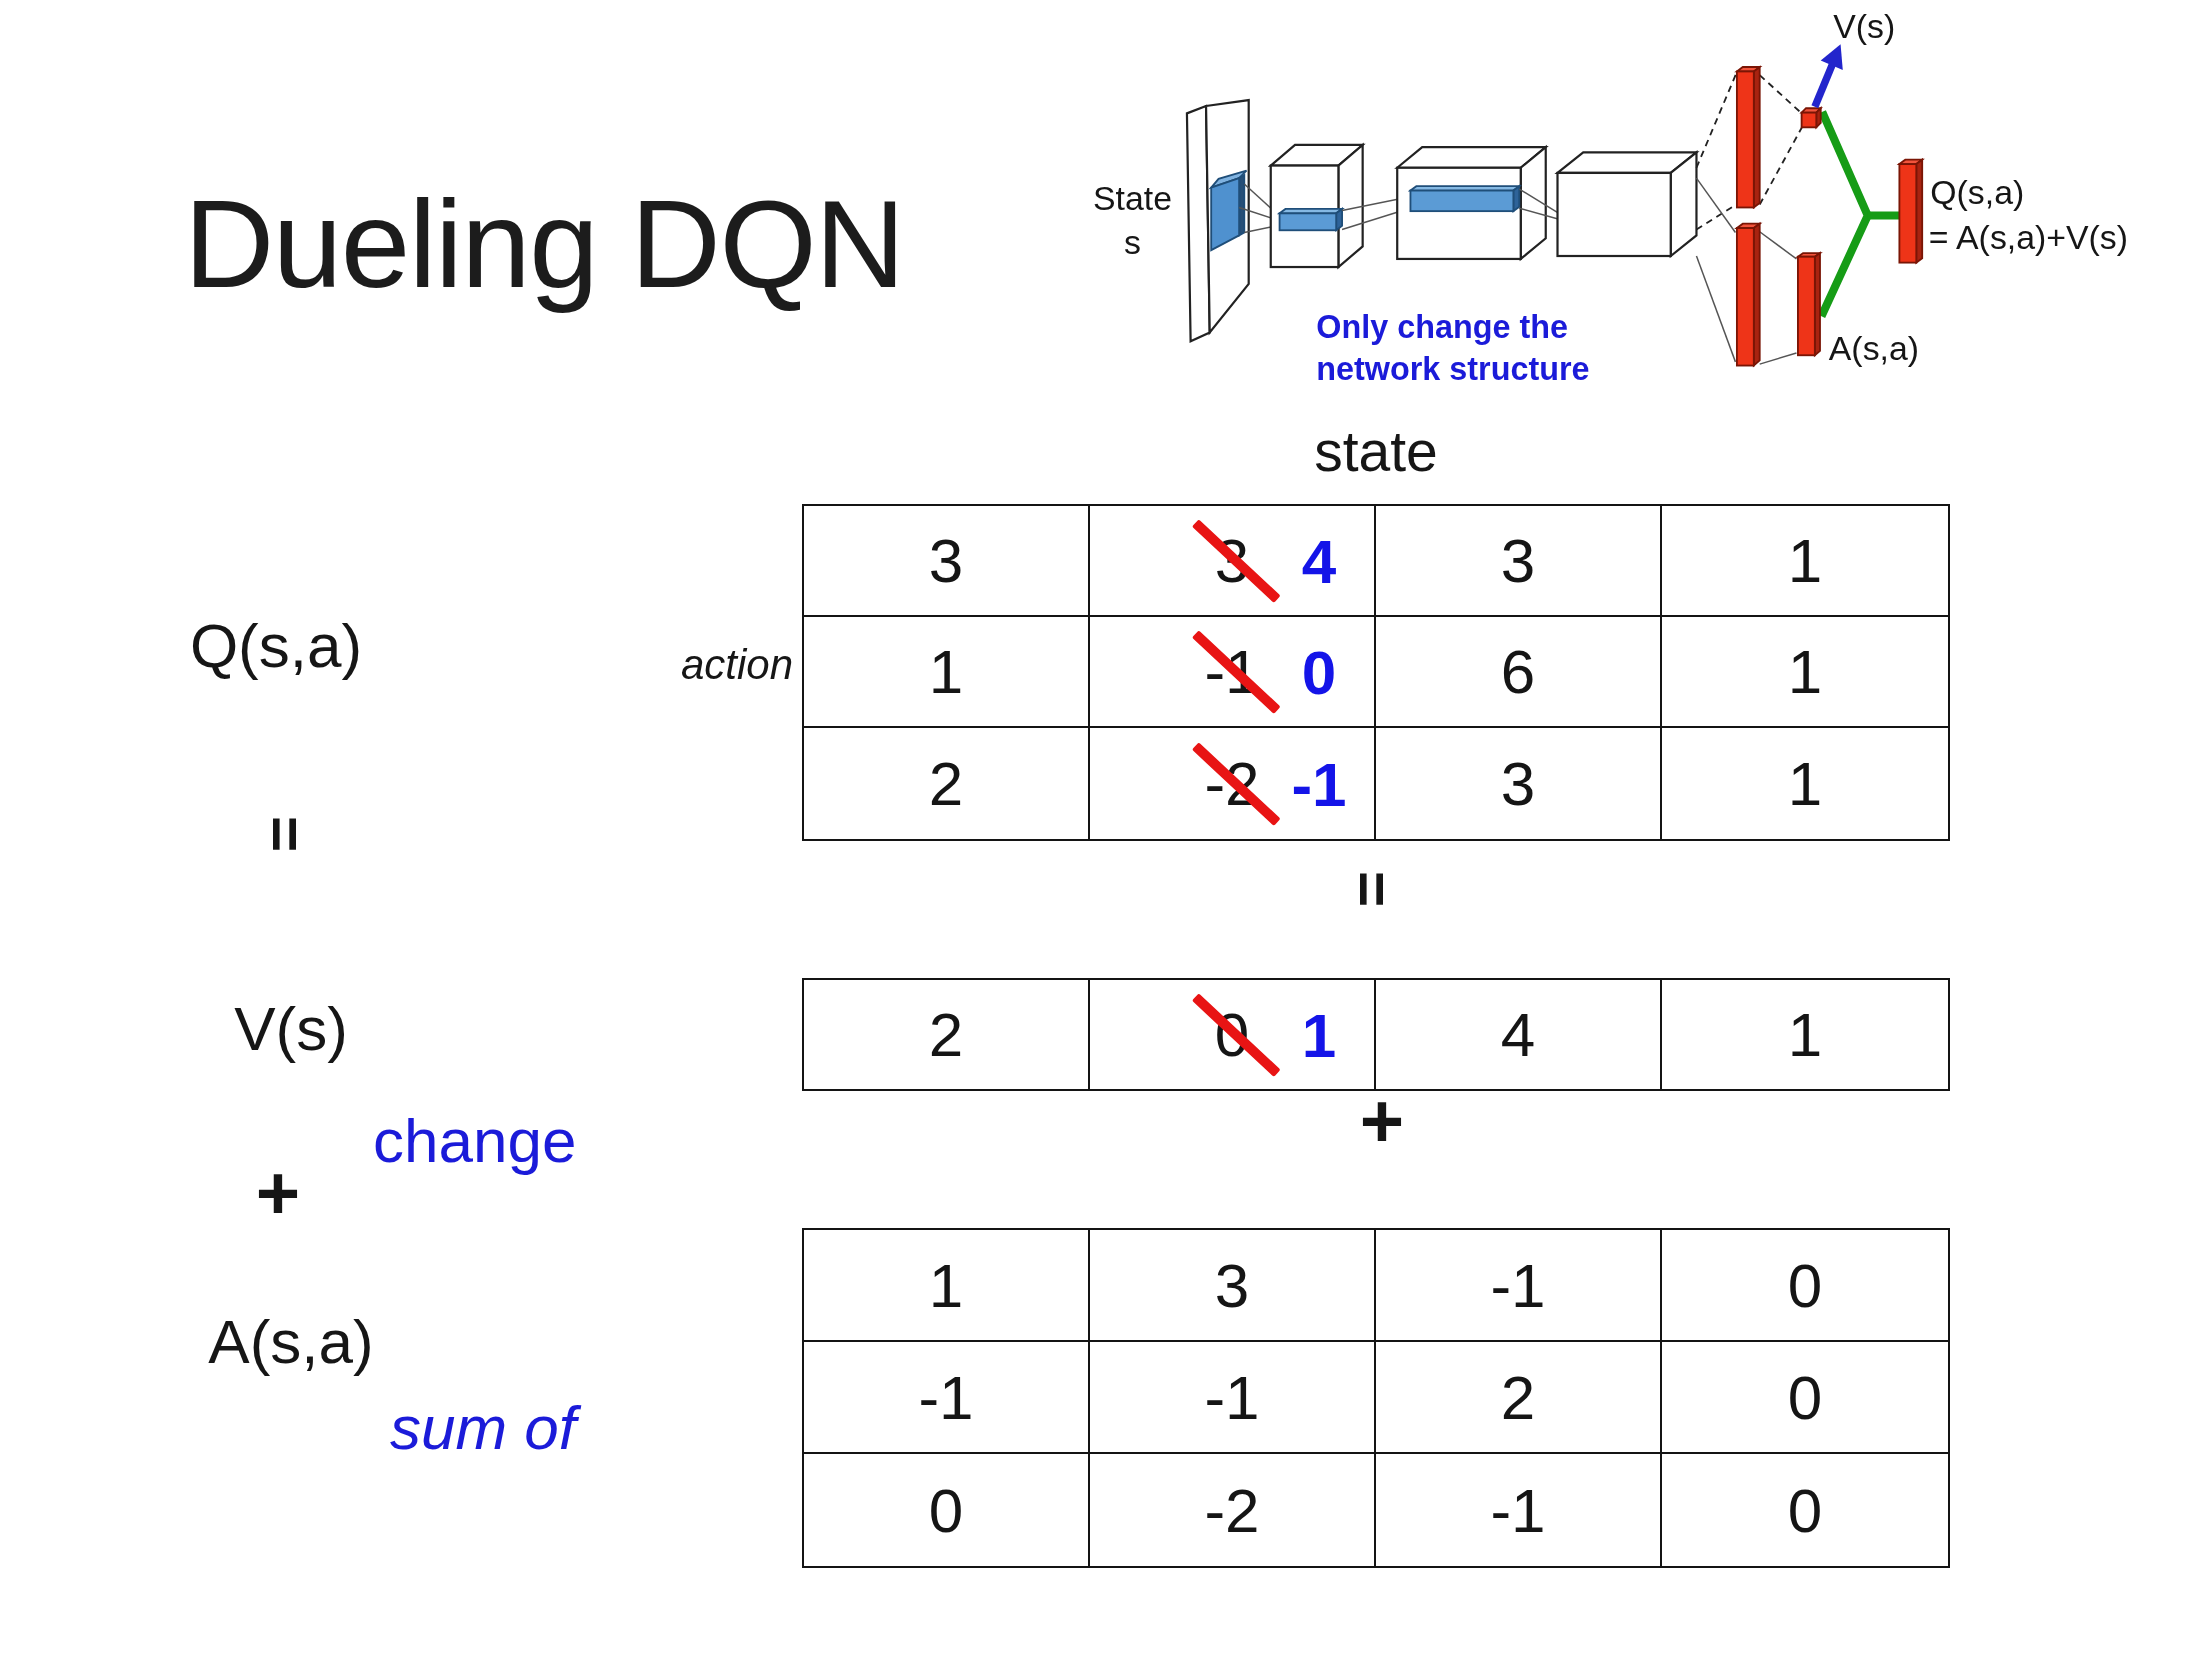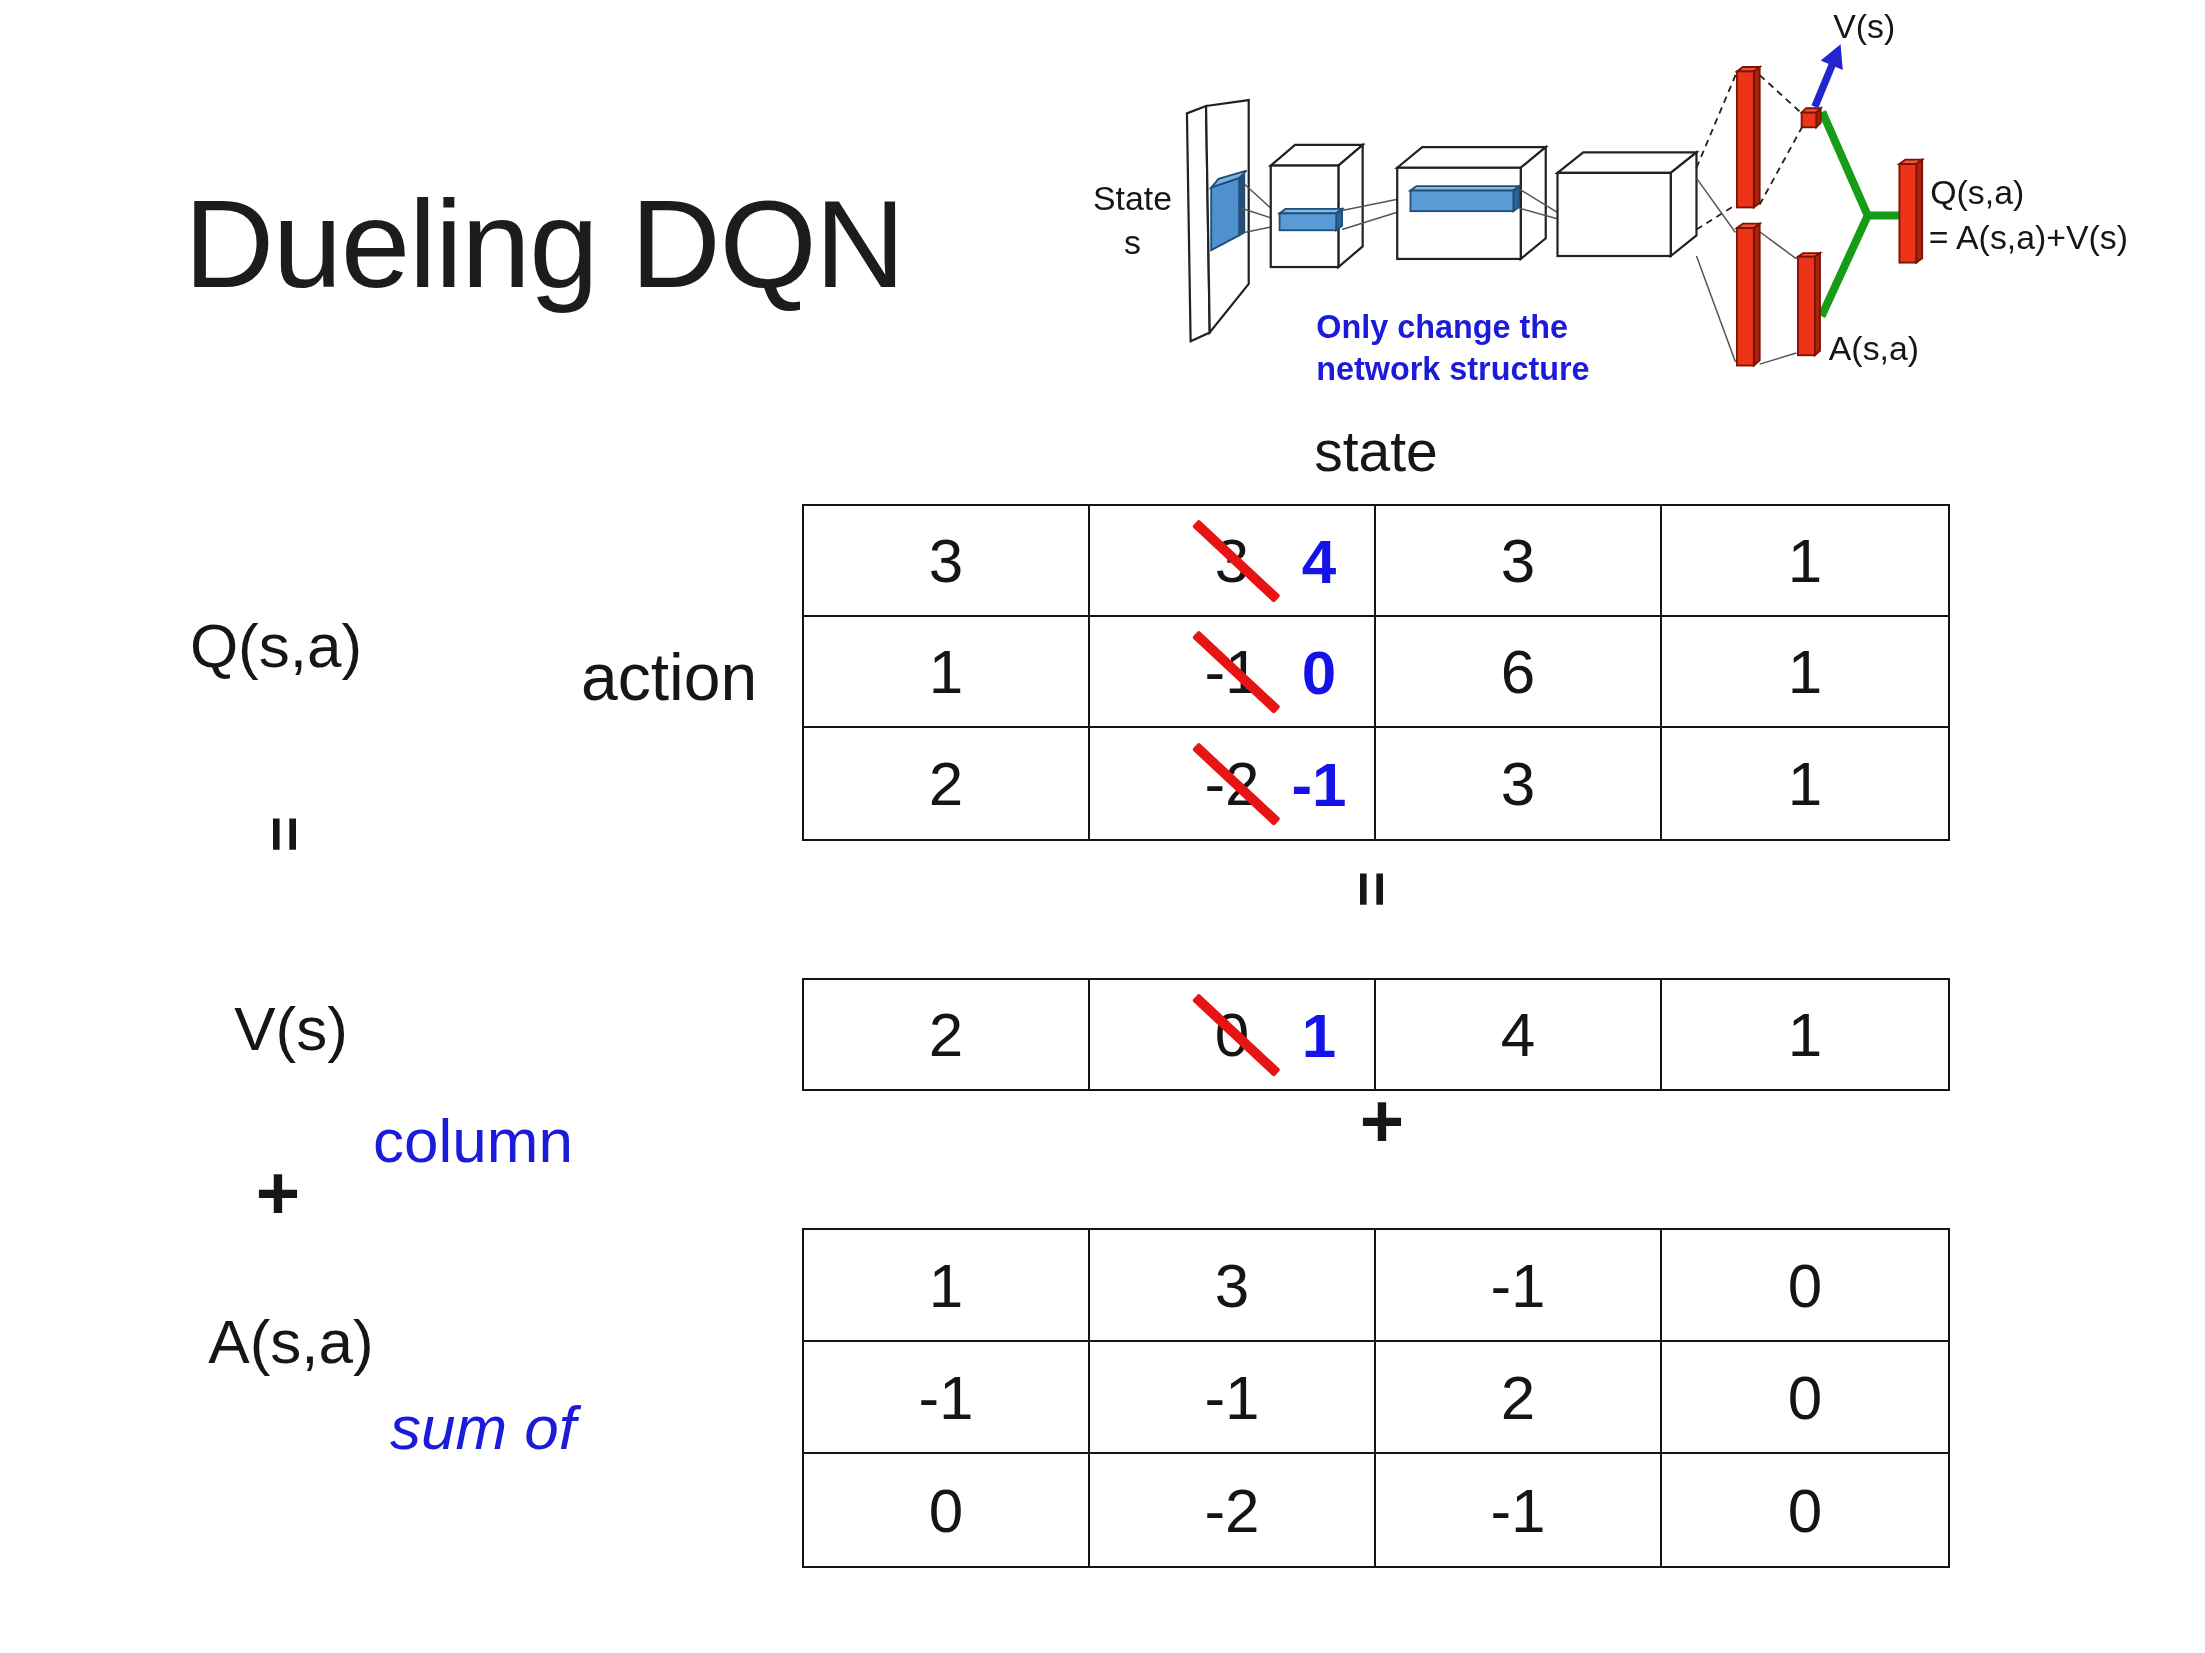--- a/index.html
+++ b/index.html
@@ -13,22 +13,22 @@
   #page-title{left:184px;top:181px;font-size:125px;font-weight:300;
               letter-spacing:-1.5px;color:#1c1c1c;line-height:1;text-align:center;}
 
   .side-label{font-size:62px;color:#161616;}
   .op{font-size:76px;font-weight:600;color:#161616;}
   .eq{font-size:62px;font-weight:700;color:#161616;}
   .blue-note{font-size:62px;line-height:1.54;color:#1b1bd9;white-space:nowrap;}
 
   #state-header{left:802px;top:418px;width:1148px;text-align:center;
                 font-size:57px;color:#161616;}
-  #action-label{left:581px;top:643px;width:212px;text-align:left;
-                font-size:66px;line-height:1.05;}
+  #action-label{left:581px;top:643px;width:212px;text-align:right;
+                font-size:42px;line-height:1.05;font-style:italic;}
 
   .mtable{position:absolute;left:802px;width:1148px;border:2.9px solid #141414;
           display:grid;grid-template-columns:repeat(4,1fr);grid-auto-rows:1fr;
           background:#ffffff;box-sizing:border-box;}
   #q-table{top:504px;height:337px;}
   #v-table{top:978px;height:113px;}
   #a-table{top:1228px;height:340px;}
 
   .cell{position:relative;display:flex;align-items:center;justify-content:center;
         border-right:2.2px solid #141414;border-bottom:2.9px solid #141414;
@@ -136,21 +136,21 @@
   <text x="350" y="516" font-size="44" class="diag-note">network structure</text>
 </svg>
 
 <div id="state-header" class="abs">state</div>
 
 <div id="action-label" class="abs side-label">action</div>
 
 <div class="center-label side-label" style="left:276px;top:645px;">Q(s,a)</div>
 <div class="rot90 eq" style="left:285px;top:834px;">=</div>
 <div class="center-label side-label" style="left:291px;top:1028px;">V(s)</div>
-<div class="abs blue-note" style="left:373px;top:998px;"><br><span>column</span></div>
+<div class="abs blue-note" style="left:373px;top:998px;"><br><span>change</span></div>
 <div class="center-label op" style="left:278px;top:1192px;">+</div>
 <div class="center-label side-label" style="left:291px;top:1341px;">A(s,a)</div>
 <div class="abs blue-note" style="left:390px;top:1380px;font-style:italic;"><span>sum of</span><br></div>
 
 <div class="rot90 eq" style="left:1372px;top:889px;">=</div>
 <div class="center-label op" style="left:1382px;top:1120px;">+</div>
 
 <div id="q-table" class="mtable">
     <div class="cell">
       <span class="old">3</span>

